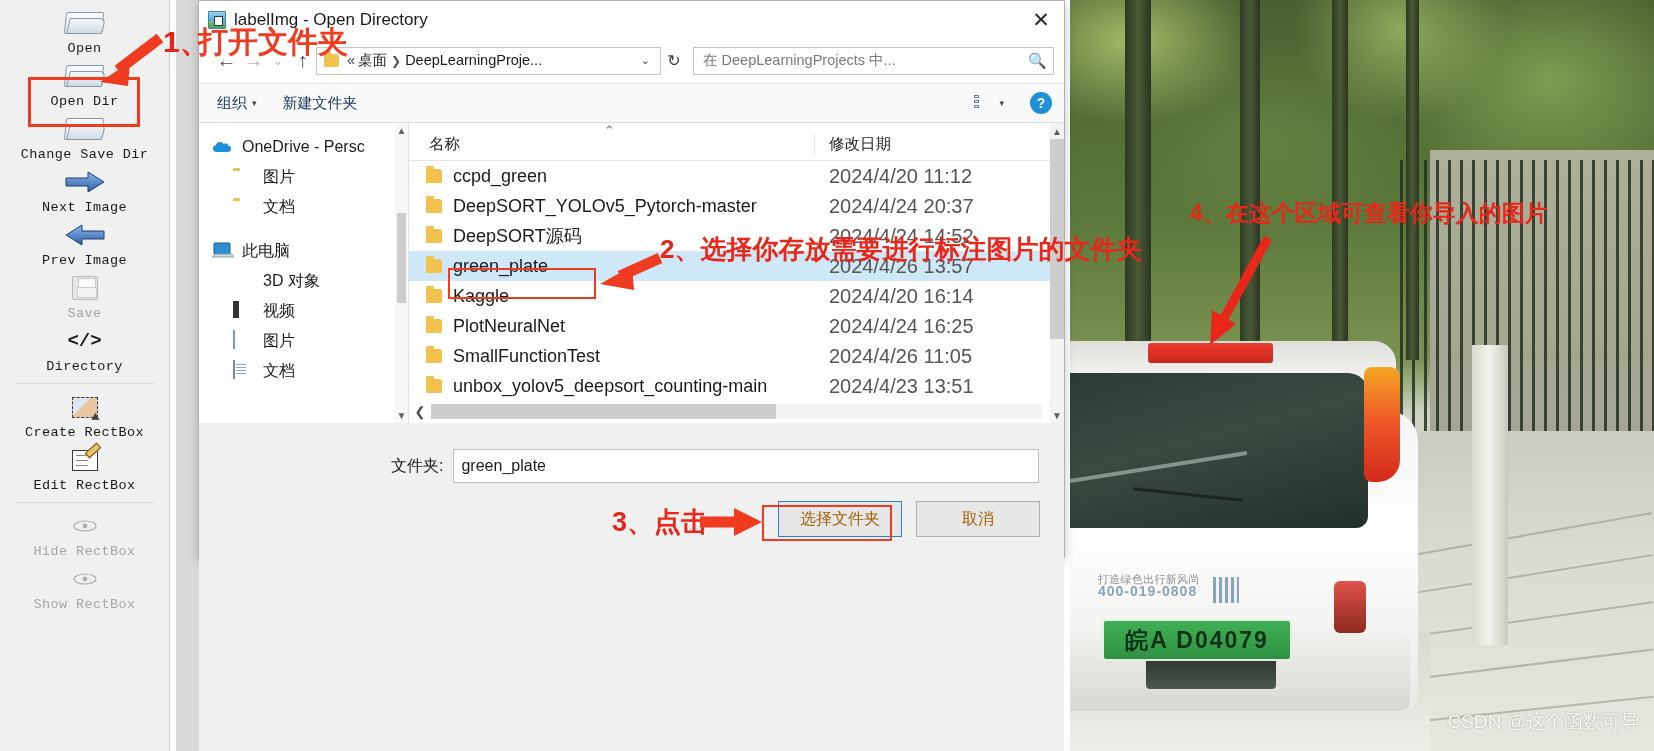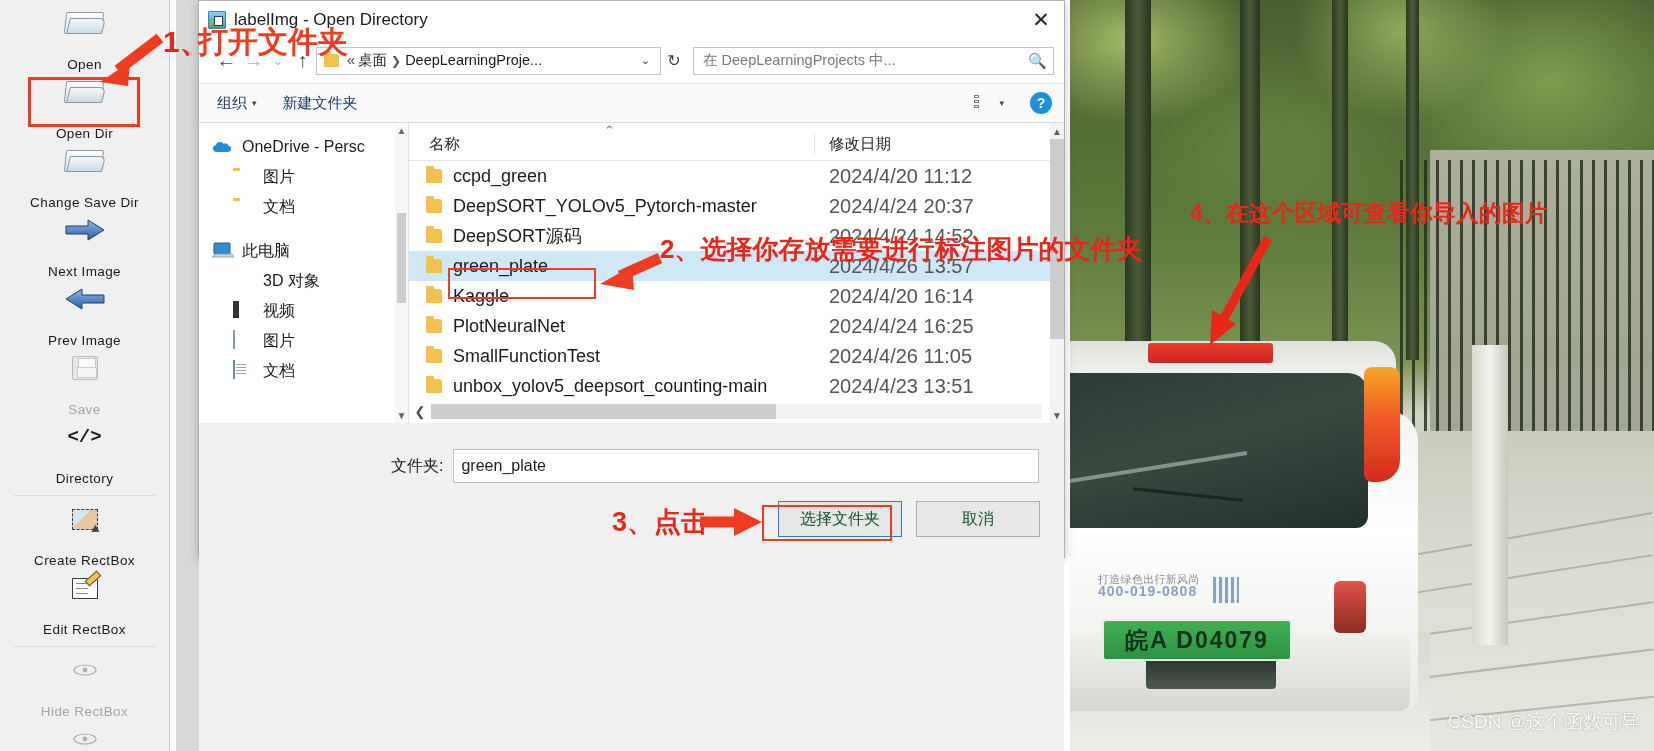--- a/index.html
+++ b/index.html
@@ -32,23 +32,23 @@
     background: #f0f0f0;
     border-right: 1px solid #c8c8c8;
     padding-top: 6px;
   }
   .tb-item {
     width: 100%;
     display: flex; flex-direction: column; align-items: center;
     padding: 2px 0 3px 0;
   }
   .tb-label {
-    font-family: Liberation Sans, sans-serif;
+    font-family: Liberation Mono, monospace;
     font-size: 13.5px; color: #1a1a1a; letter-spacing: 0.4px;
-    white-space: nowrap; margin-top: 19px;
+    white-space: nowrap; margin-top: 3px;
   }
   .tb-item.disabled .tb-label { color: #a6a6a6; }
   .tb-ico { height: 30px; display: flex; align-items: center; justify-content: center; }
   .tb-sep { height: 1px; background: #dcdcdc; margin: 6px 14px; }
 
   
   .folder-ico { width: 44px; height: 27px; position: relative; }
   .folder-ico .back {
     position: absolute; left: 2px; top: 2px; width: 38px; height: 22px;
     background: linear-gradient(#fdfdfd,#dfe6ec);
@@ -251,21 +251,21 @@
   .foot-row1 { display: flex; align-items: center; padding-top: 26px; }
   .foot-label { font-size: 16px; color: #1a1a1a; margin-right: 10px; margin-left: 178px; }
   .foot-input {
     width: 586px; height: 34px; border: 1px solid #c0c0c0; background: #fff;
     display: flex; align-items: center; padding: 0 7px; font-size: 16px; color: #1b1b1b;
   }
   .foot-row2 { display: flex; justify-content: flex-end; gap: 14px; padding-top: 18px; padding-right: 10px; }
   .btn {
     width: 124px; height: 36px; border: 1px solid #adadad; background: #e7e7e7;
     display: flex; align-items: center; justify-content: center;
-    font-size: 16px; color: #14532d;
+    font-size: 16px; color: #a16207;
   }
   .btn.default { border: 1.5px solid #2a7fd4; background: #e7e7e7; }
 
   
   .photo {
     position: absolute; left: 1070px; top: 0; width: 584px; height: 751px;
     overflow: hidden;
     background: #9aab7d;
   }
   .ph-sky { position:absolute; inset:0;

